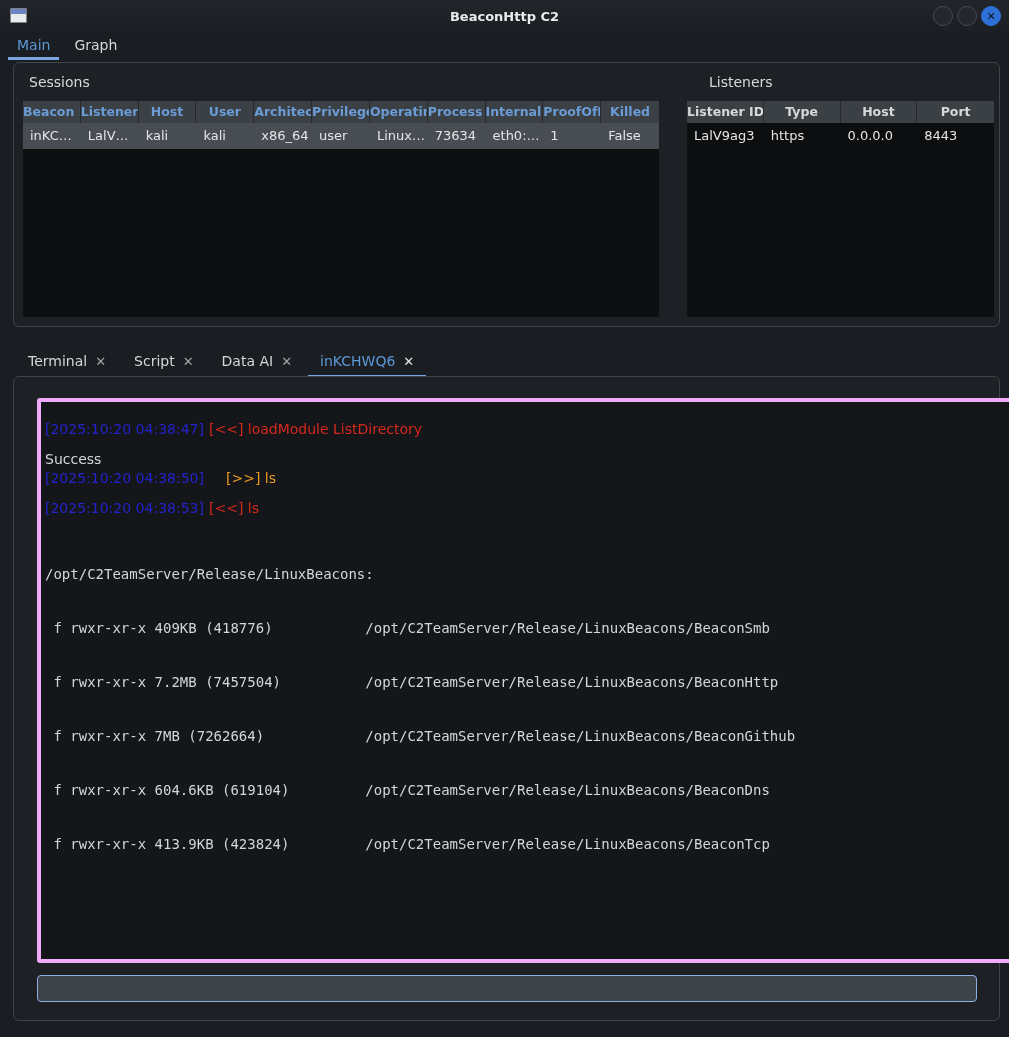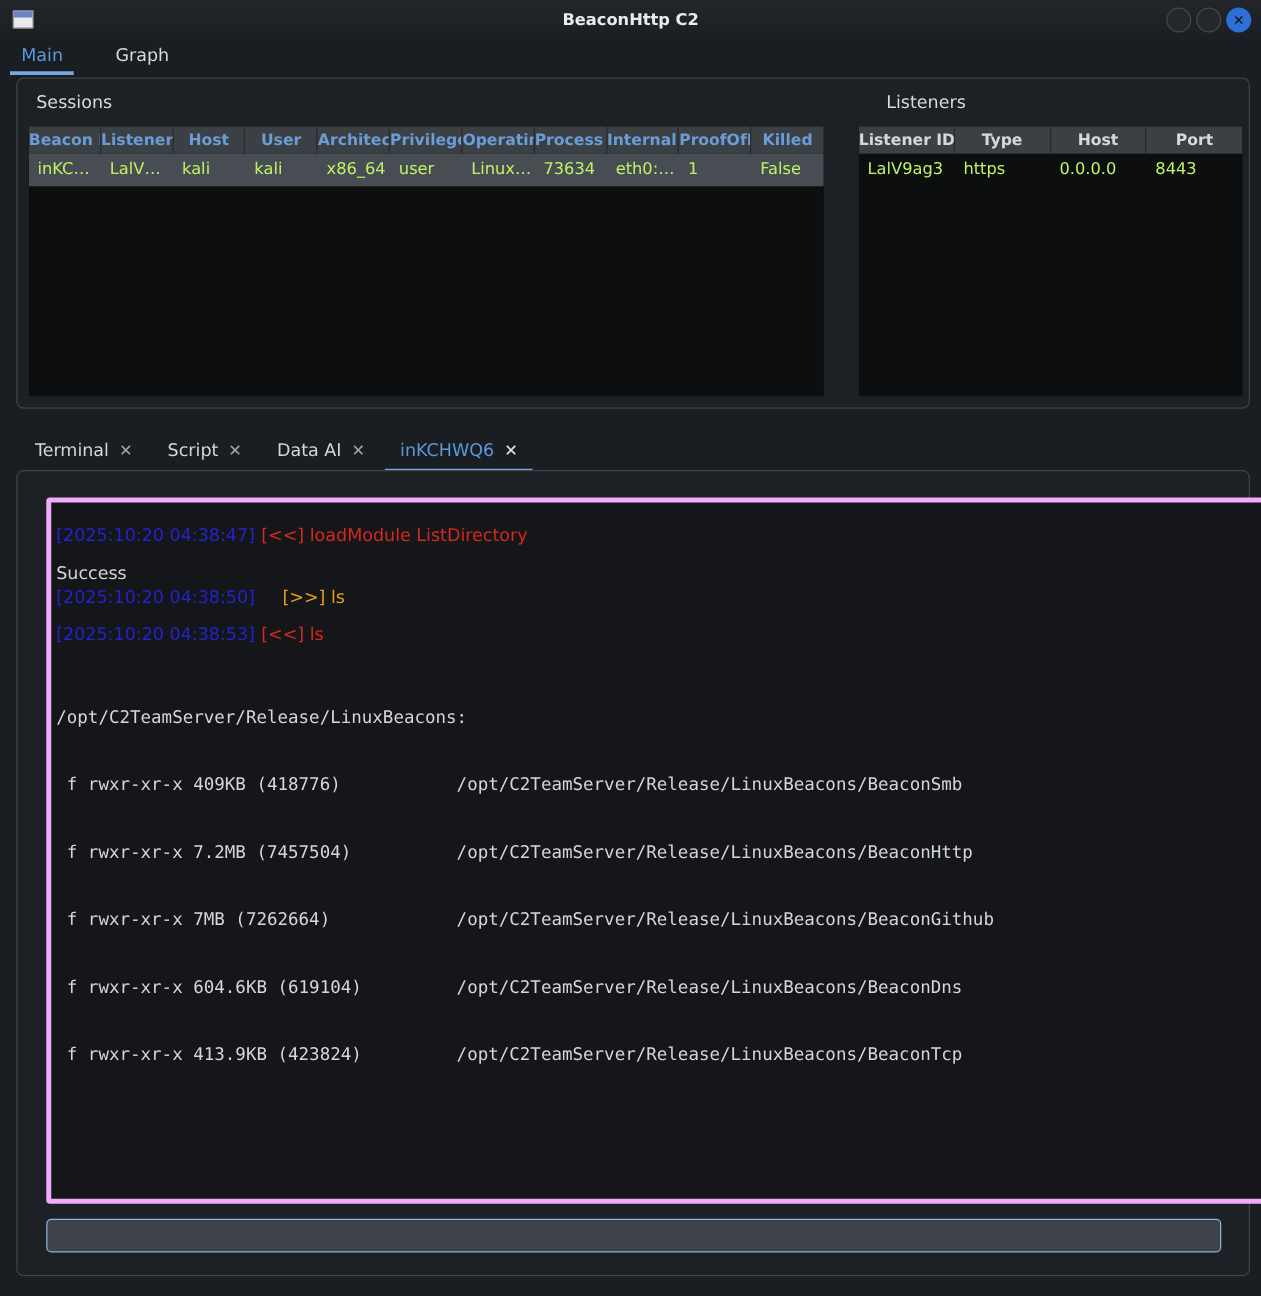--- a/index.html
+++ b/index.html
@@ -12,21 +12,21 @@
   .win-icon { position:absolute; left:10px; top:8px; width:17px; height:15px;
               background:#e9eaeb; border:1px solid #7d8186; border-radius:1px; }
   .win-icon::before { content:''; position:absolute; left:0; top:0; right:0; height:5px; background:#6b85c2; }
   .win-title { position:absolute; left:0; right:0; text-align:center; font-size:13px; font-weight:bold; color:#e9ebed; }
   .win-controls { position:absolute; right:8px; top:6px; display:flex; gap:4px; }
   .wbtn { width:20px; height:20px; border-radius:50%; background:#24272c; border:1px solid #46494e; }
   .wbtn.close { background:#2e70d8; border-color:#2e70d8; color:#0e1116; font-size:11px; font-weight:bold;
                 display:flex; align-items:center; justify-content:center; line-height:1; }
 
   
-  .main-tabbar { position:absolute; left:8px; top:34px; height:26px; display:flex; gap:24px;justify-content:center; }
+  .main-tabbar { position:absolute; left:8px; top:34px; height:26px; display:flex; gap:6px;justify-content:center; }
   .mtab { position:relative; padding:3px 9px 6px 9px; font-size:14px; color:#d6d8da; }
   .mtab.active { color:#5d98d9; }
   .mtab.active::after { content:''; position:absolute; left:0; right:0; bottom:0; height:3px; background:#7aa6de; }
 
   
   .pane { position:absolute; left:13px; width:987px; background:#1d2024;
           border:1px solid #3f4449; border-radius:6px; }
   .pane.top { top:62px; height:265px; }
   .pane.bottom { top:376px; height:645px; }
   .group-label { position:absolute; font-size:14px; color:#d8dadc; }
@@ -34,21 +34,21 @@
   
   .tbl { position:absolute; background:#0c0e10; overflow:hidden; }
   .tbl .thead { display:grid; height:22px; background:#3b4045; }
   .tbl .th { font-size:12.5px; font-weight:bold; text-align:center; line-height:22px;
              white-space:nowrap; overflow:hidden; border-right:1px solid #26292d; }
   .tbl .th:last-child { border-right:none; }
   .sessions-tbl .th { color:#6b9cd6; }
   .listeners-tbl .th { color:#d6d9dc; }
   .tbl .trow { display:grid; height:26px; }
   .tbl .trow.selected { background:#484d53; }
-  .tbl .td { font-size:13px; color:#bef264; line-height:26px; padding-left:7px;
+  .tbl .td { font-size:13px; color:#e5e5e5; line-height:26px; padding-left:7px;
              white-space:nowrap; overflow:hidden; }
   .cols-11 { grid-template-columns:repeat(11,1fr); }
   .cols-4  { grid-template-columns:repeat(4,1fr); }
   .sessions-tbl { left:9px;  top:38px; width:636px; height:216px; }
   .listeners-tbl{ left:673px; top:38px; width:307px; height:216px; }
 
   
   .console-tabbar { position:absolute; left:14px; top:347px; height:28px; display:flex; }
   .ctab { position:relative; display:flex; align-items:center; gap:8px; padding:0 14px; font-size:14px; color:#d4d6d8; }
   .ctab .x { color:#9fa3a7; font-size:13px; }

